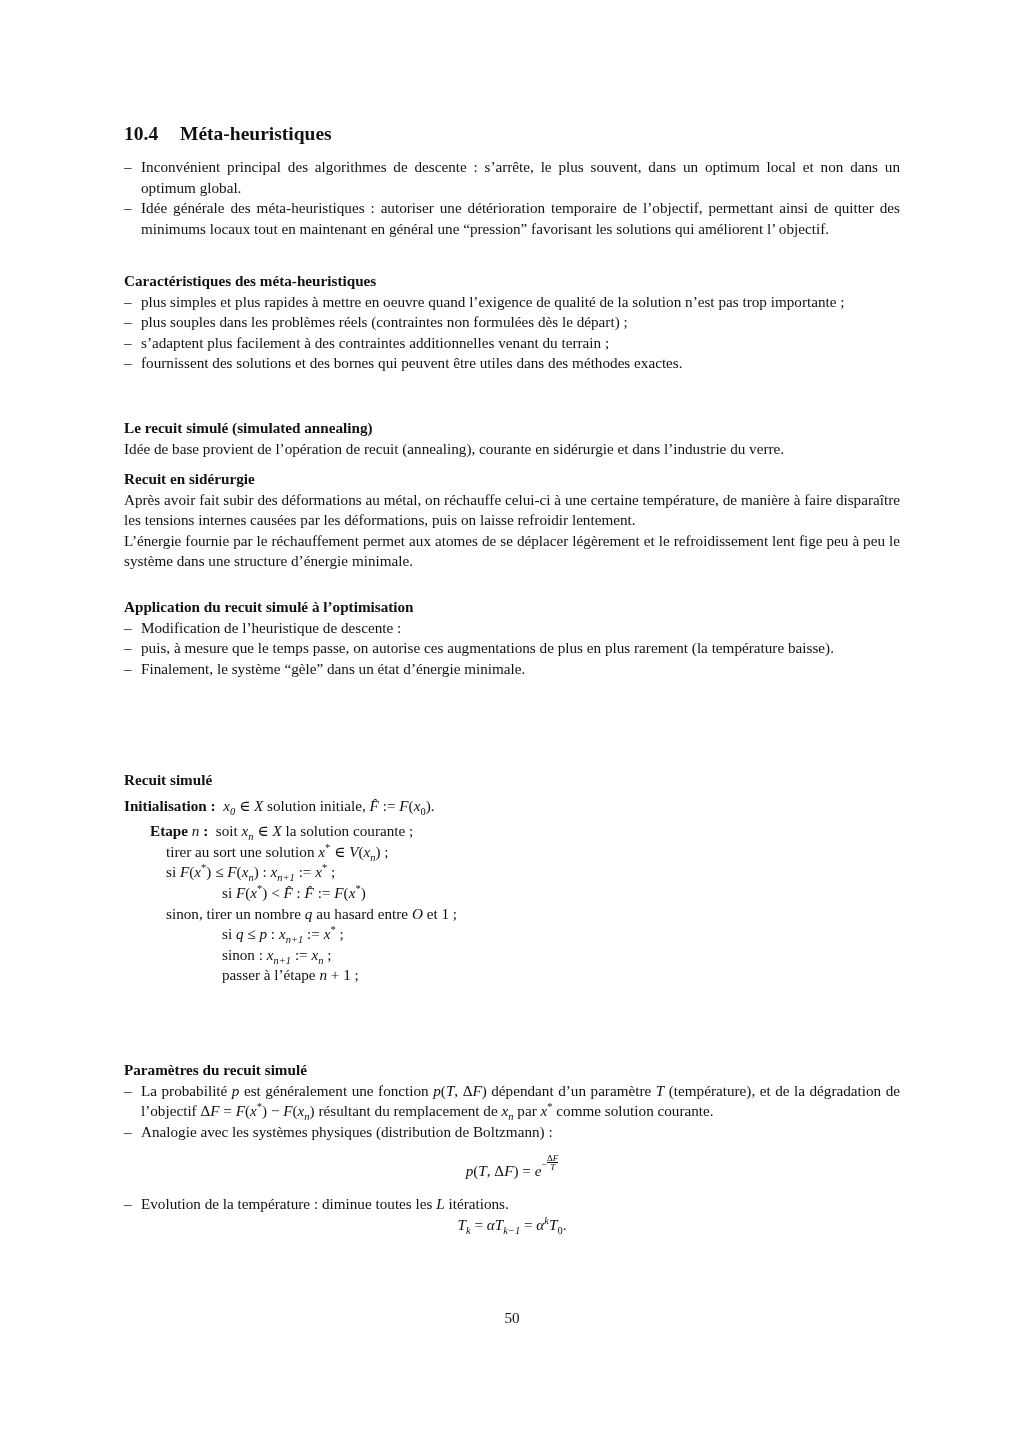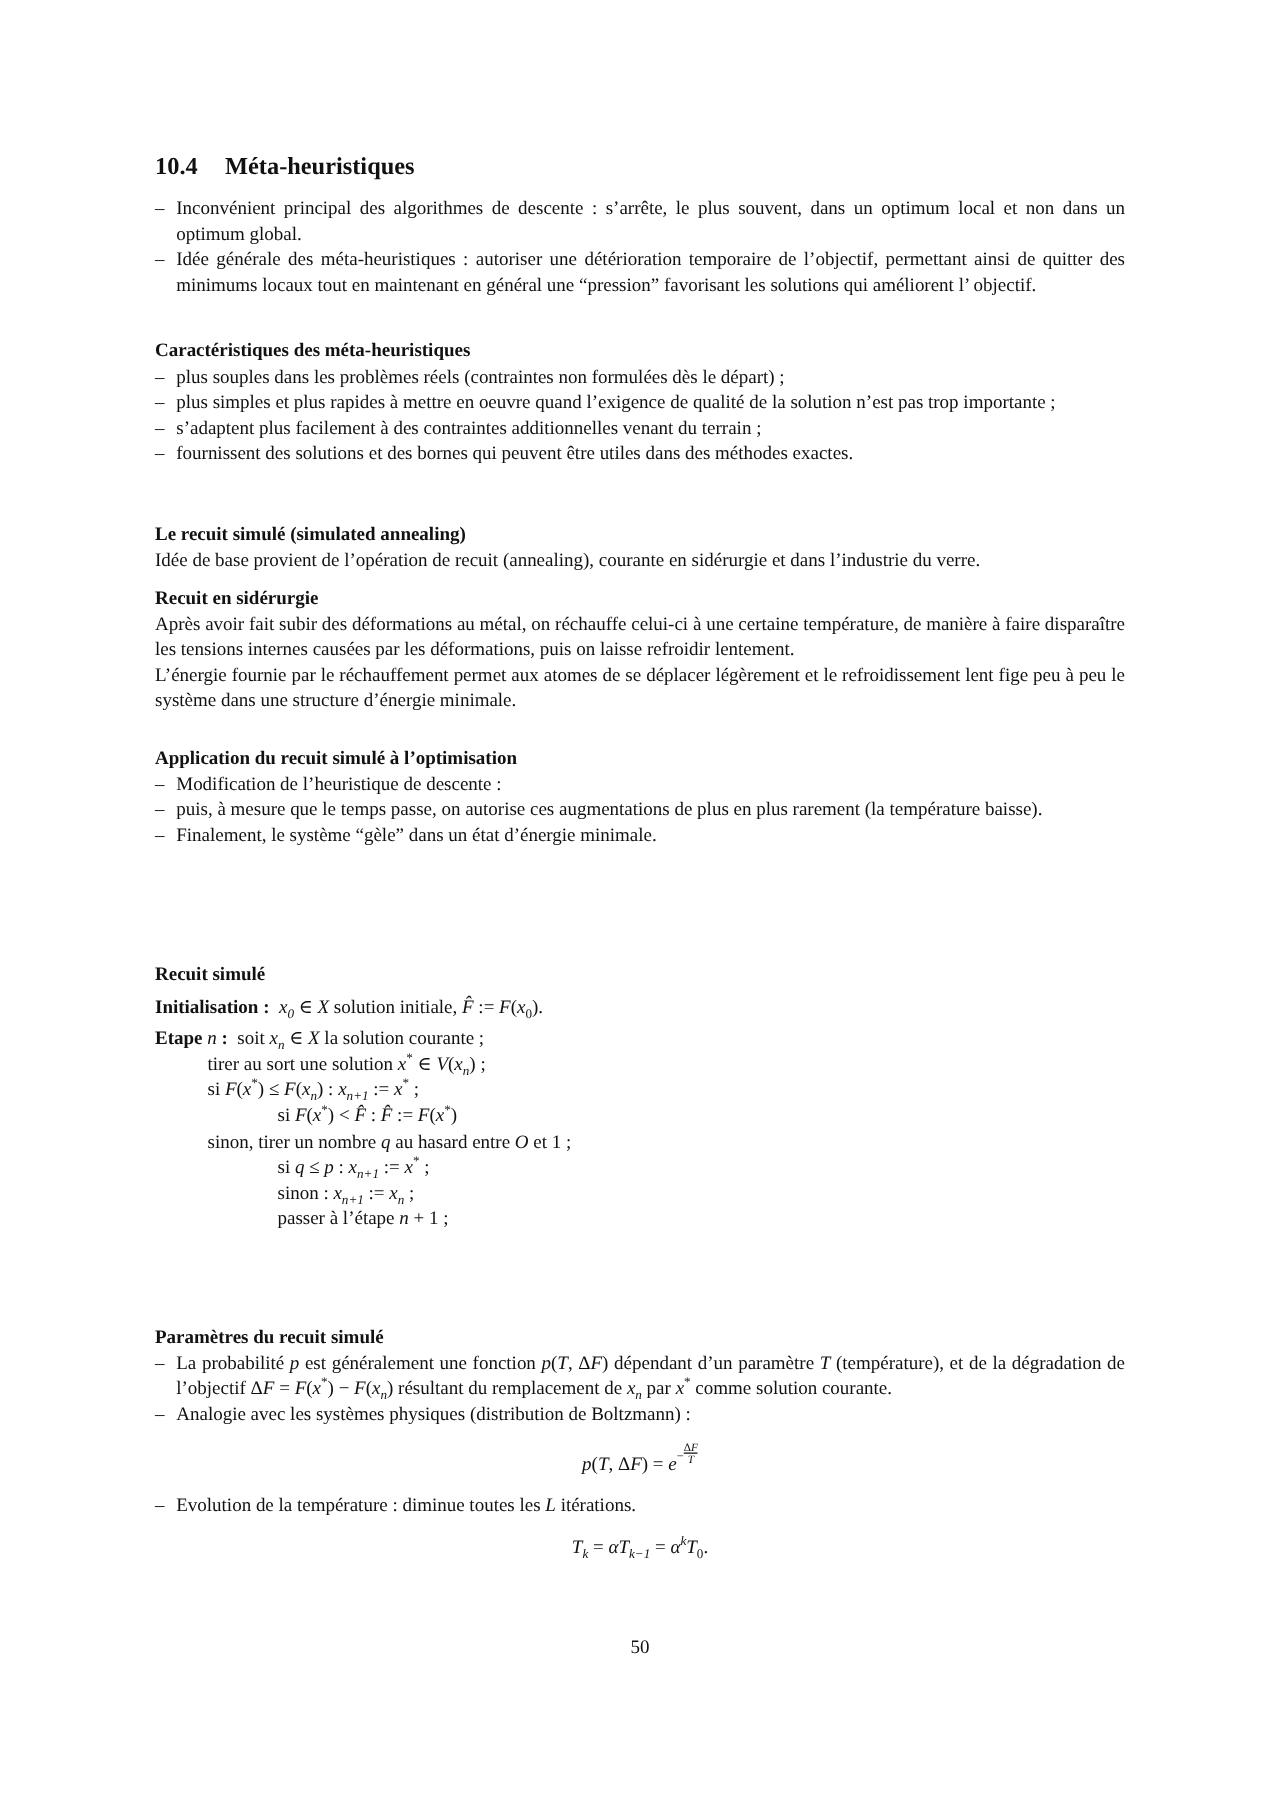--- a/index.html
+++ b/index.html
@@ -42,22 +42,22 @@
   <div class="abs" style="top:157px;">
     <ul class="dash">
       <li>Inconvénient principal des algorithmes de descente : s’arrête, le plus souvent, dans un optimum local et non dans un optimum global.</li>
       <li>Idée générale des méta-heuristiques : autoriser une détérioration temporaire de l’objectif, permettant ainsi de quitter des minimums locaux tout en maintenant en général une “pression” favorisant les solutions qui améliorent l’ objectif.</li>
     </ul>
   </div>
 
   <div class="abs" style="top:271px;">
     <div class="bold">Caractéristiques des méta-heuristiques</div>
     <ul class="dash">
+      <li>plus simples et plus rapides à mettre en oeuvre quand l’exigence de qualité de la solution n’est pas trop importante ;</li>
       <li>plus souples dans les problèmes réels (contraintes non formulées dès le départ) ;</li>
-      <li>plus simples et plus rapides à mettre en oeuvre quand l’exigence de qualité de la solution n’est pas trop importante ;</li>
       <li>s’adaptent plus facilement à des contraintes additionnelles venant du terrain ;</li>
       <li>fournissent des solutions et des bornes qui peuvent être utiles dans des méthodes exactes.</li>
     </ul>
   </div>
 
   <div class="abs" style="top:418px;">
     <div class="bold">Le recuit simulé (simulated annealing)</div>
     <p>Idée de base provient de l’opération de recuit (annealing), courante en sidérurgie et dans l’industrie du verre.</p>
   </div>
 
@@ -77,21 +77,21 @@
   </div>
 
   <div class="abs" style="top:770px;">
     <div class="bold">Recuit simulé</div>
     <div style="margin-top:5px;">
       <span class="bold">Initialisation :</span>
       &nbsp;<span class="m">x<sub>0</sub></span> ∈ <span class="m">X</span>
       <span>solution initiale,</span>
       <span class="m">F̂</span> := <span class="m">F</span>(<span class="m">x</span><sub>0</sub>).
     </div>
-    <div style="margin-top:5px;">
+    <div style="margin-top:5px;margin-left:26px;">
       <span class="bold">Etape</span>
       <span class="m">n</span> <span class="bold">:</span>&nbsp;
       <span>soit</span>
       <span class="m">x<sub>n</sub></span> ∈ <span class="m">X</span>
       <span>la solution courante ;</span>
     </div>
     <div class="ind1">
       <span>tirer au sort une solution</span>
       <span class="m">x</span><sup>*</sup> ∈ <span class="m">V</span>(<span class="m">x<sub>n</sub></span>) ;
     </div>
@@ -142,20 +142,20 @@
     </ul>
     <div class="center" style="margin-top:12px; margin-bottom:12px;">
       <span class="m">p</span>(<span class="m">T</span>, Δ<span class="m">F</span>) = <span class="m">e</span><span style="font-size:10px; vertical-align:8px;">−</span><span class="frac"><span class="n">Δ<i>F</i></span><span><i>T</i></span></span>
     </div>
     <ul class="dash">
       <li>
         <span>Evolution de la température : diminue toutes les</span> <span class="m">L</span>
         <span>itérations.</span>
       </li>
     </ul>
-    <div class="center" style="margin-top:12px;">
+    <div class="center" style="">
       <span class="m">T<sub>k</sub></span> = <span class="m">αT<sub>k−1</sub></span> = <span class="m">α<sup>k</sup>T</span><sub>0</sub>.
     </div>
   </div>
 
 </div>
 
 <div class="pagenum">50</div>
 
 </body></html>

